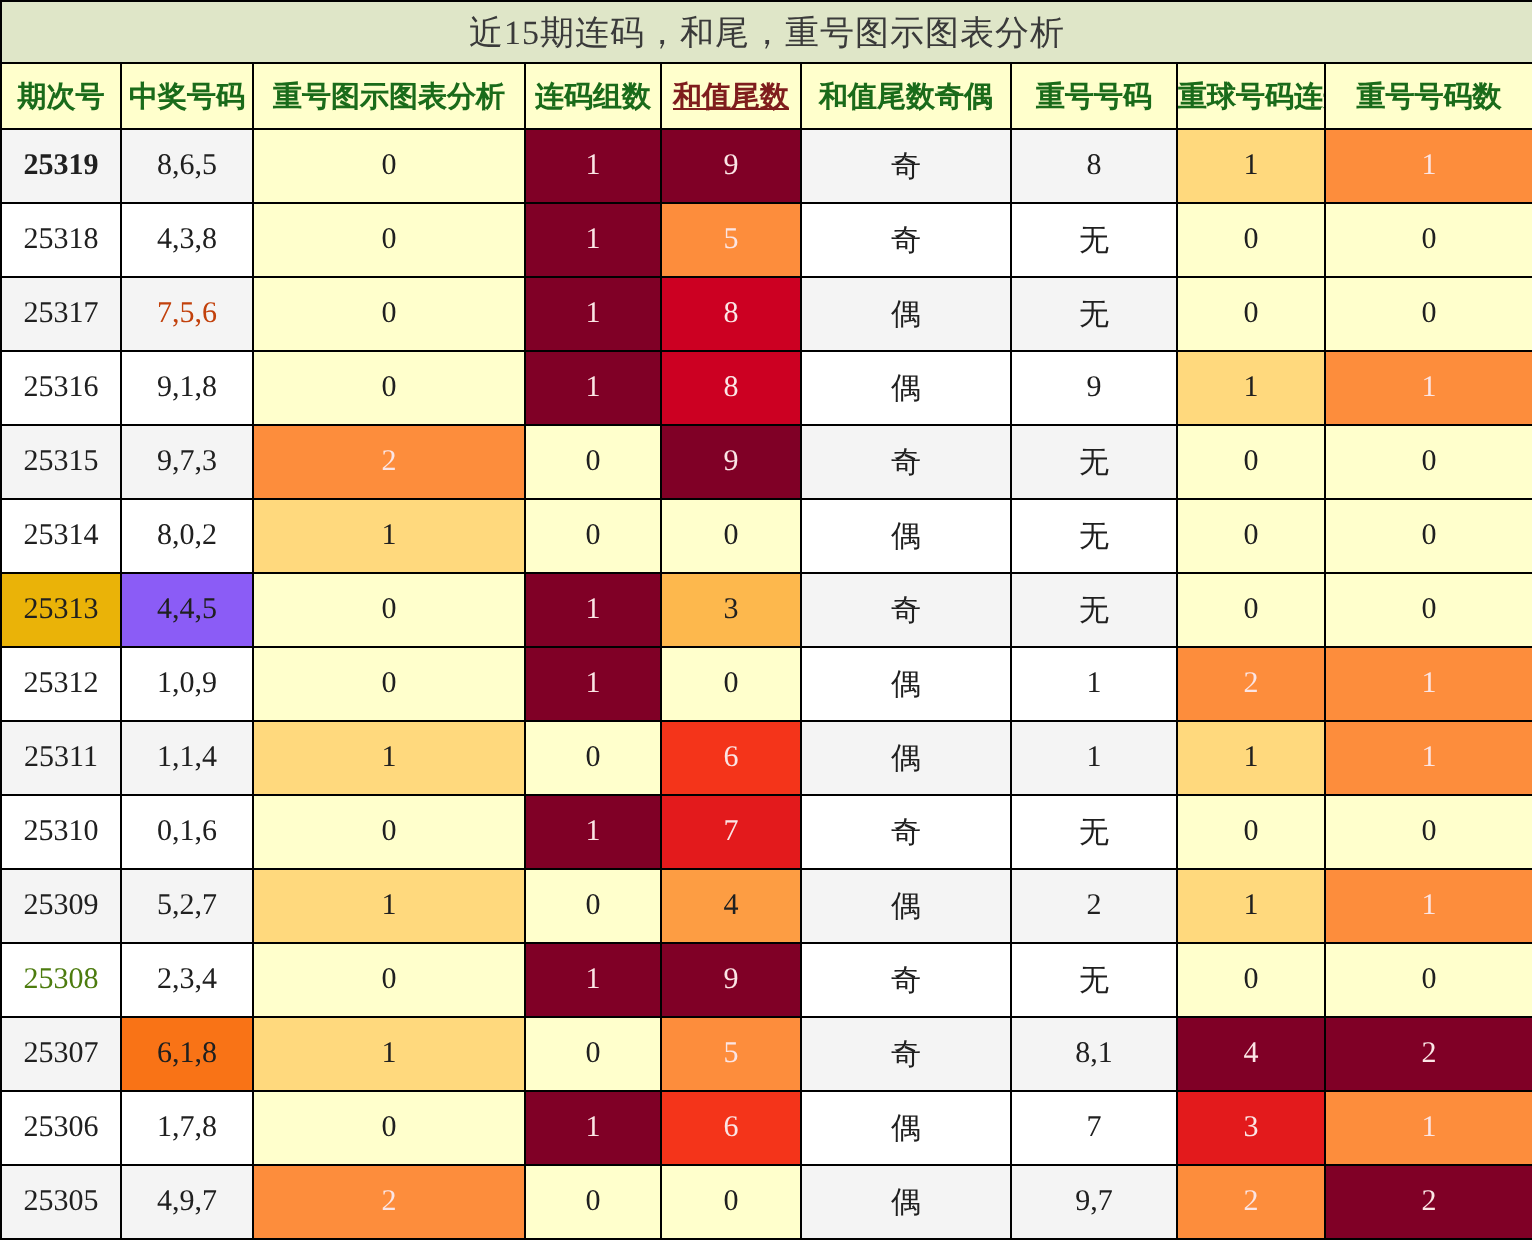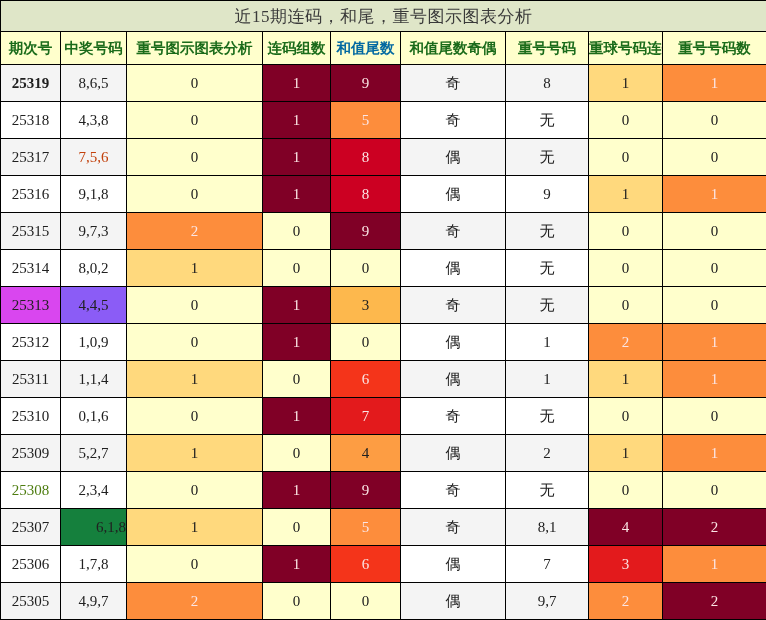--- a/index.html
+++ b/index.html
@@ -76,21 +76,21 @@
       </colgroup>
     <thead>
       <tr>
         <th class="title-cell" id="title-cell" colspan="9">近15期连码，和尾，重号图示图表分析</th>
       </tr>
       <tr id="header-row">
           <th class="hdr" style="background: rgb(255, 255, 204); color: rgb(26, 107, 26);">期次号</th>
           <th class="hdr" style="background: rgb(255, 255, 204); color: rgb(26, 107, 26);">中奖号码</th>
           <th class="hdr" style="background: rgb(255, 255, 204); color: rgb(26, 107, 26);">重号图示图表分析</th>
           <th class="hdr" style="background: rgb(255, 255, 204); color: rgb(26, 107, 26);">连码组数</th>
-          <th class="hdr" style="background: rgb(255, 255, 204); color: #0369a1;">和值尾数</th>
+          <th class="hdr" style="background: rgb(255, 255, 204); color: #7f1d1d; text-decoration: underline;">和值尾数</th>
           <th class="hdr" style="background: rgb(255, 255, 204); color: rgb(26, 107, 26);">和值尾数奇偶</th>
           <th class="hdr" style="background: rgb(255, 255, 204); color: rgb(26, 107, 26); text-align: center;">重号号码</th>
           <th class="hdr" style="background: rgb(255, 255, 204); color: rgb(26, 107, 26);">重球号码连开数</th>
           <th class="hdr" style="background: rgb(255, 255, 204); color: rgb(26, 107, 26);">重号号码数</th>
         </tr>
     </thead>
     <tbody id="table-body">
         <tr class="body-row">
           <td class="cell" style="background: rgb(244, 244, 244); color: rgb(32, 32, 32); font-weight: bold;">25319</td>
           <td class="cell" style="background: rgb(244, 244, 244); color: rgb(32, 32, 32);">8,6,5</td>
@@ -151,21 +151,21 @@
           <td class="cell" style="background: rgb(255, 255, 255); color: rgb(32, 32, 32);">8,0,2</td>
           <td class="cell" style="background: rgb(255, 217, 125); color: rgb(32, 32, 32);">1</td>
           <td class="cell" style="background: rgb(255, 255, 204); color: rgb(32, 32, 32);">0</td>
           <td class="cell" style="background: rgb(255, 255, 204); color: rgb(32, 32, 32);">0</td>
           <td class="cell" style="background: rgb(255, 255, 255); color: rgb(32, 32, 32);">偶</td>
           <td class="cell" style="background: rgb(255, 255, 255); color: rgb(32, 32, 32);">无</td>
           <td class="cell" style="background: rgb(255, 255, 204); color: rgb(32, 32, 32);">0</td>
           <td class="cell" style="background: rgb(255, 255, 204); color: rgb(32, 32, 32);">0</td>
         </tr>
         <tr class="body-row">
-          <td class="cell" style="background: #d946ef; color: rgb(32, 32, 32);">25313</td>
+          <td class="cell" style="background: #eab308; color: rgb(32, 32, 32);">25313</td>
           <td class="cell" style="background: #8b5cf6; color: rgb(32, 32, 32);">4,4,5</td>
           <td class="cell" style="background: rgb(255, 255, 204); color: rgb(32, 32, 32);">0</td>
           <td class="cell" style="background: rgb(128, 0, 38); color: rgb(251, 229, 229);">1</td>
           <td class="cell" style="background: rgb(253, 184, 77); color: rgb(32, 32, 32);">3</td>
           <td class="cell" style="background: rgb(244, 244, 244); color: rgb(32, 32, 32);">奇</td>
           <td class="cell" style="background: rgb(244, 244, 244); color: rgb(32, 32, 32);">无</td>
           <td class="cell" style="background: rgb(255, 255, 204); color: rgb(32, 32, 32);">0</td>
           <td class="cell" style="background: rgb(255, 255, 204); color: rgb(32, 32, 32);">0</td>
         </tr>
         <tr class="body-row">
@@ -218,21 +218,21 @@
           <td class="cell" style="background: rgb(255, 255, 204); color: rgb(32, 32, 32);">0</td>
           <td class="cell" style="background: rgb(128, 0, 38); color: rgb(251, 229, 229);">1</td>
           <td class="cell" style="background: rgb(128, 0, 38); color: rgb(251, 229, 229);">9</td>
           <td class="cell" style="background: rgb(255, 255, 255); color: rgb(32, 32, 32);">奇</td>
           <td class="cell" style="background: rgb(255, 255, 255); color: rgb(32, 32, 32);">无</td>
           <td class="cell" style="background: rgb(255, 255, 204); color: rgb(32, 32, 32);">0</td>
           <td class="cell" style="background: rgb(255, 255, 204); color: rgb(32, 32, 32);">0</td>
         </tr>
         <tr class="body-row">
           <td class="cell" style="background: rgb(244, 244, 244); color: rgb(32, 32, 32);">25307</td>
-          <td class="cell" style="background: #15803d; color: rgb(32, 32, 32); text-align: right;">6,1,8</td>
+          <td class="cell" style="background: #f97316; color: rgb(32, 32, 32);">6,1,8</td>
           <td class="cell" style="background: rgb(255, 217, 125); color: rgb(32, 32, 32);">1</td>
           <td class="cell" style="background: rgb(255, 255, 204); color: rgb(32, 32, 32);">0</td>
           <td class="cell" style="background: rgb(253, 141, 60); color: rgb(251, 229, 229);">5</td>
           <td class="cell" style="background: rgb(244, 244, 244); color: rgb(32, 32, 32);">奇</td>
           <td class="cell" style="background: rgb(244, 244, 244); color: rgb(32, 32, 32); margin-top: 39px;">8,1</td>
           <td class="cell" style="background: rgb(128, 0, 38); color: rgb(251, 229, 229);">4</td>
           <td class="cell" style="background: rgb(128, 0, 38); color: rgb(251, 229, 229);">2</td>
         </tr>
         <tr class="body-row">
           <td class="cell" style="background: rgb(255, 255, 255); color: rgb(32, 32, 32);">25306</td>

